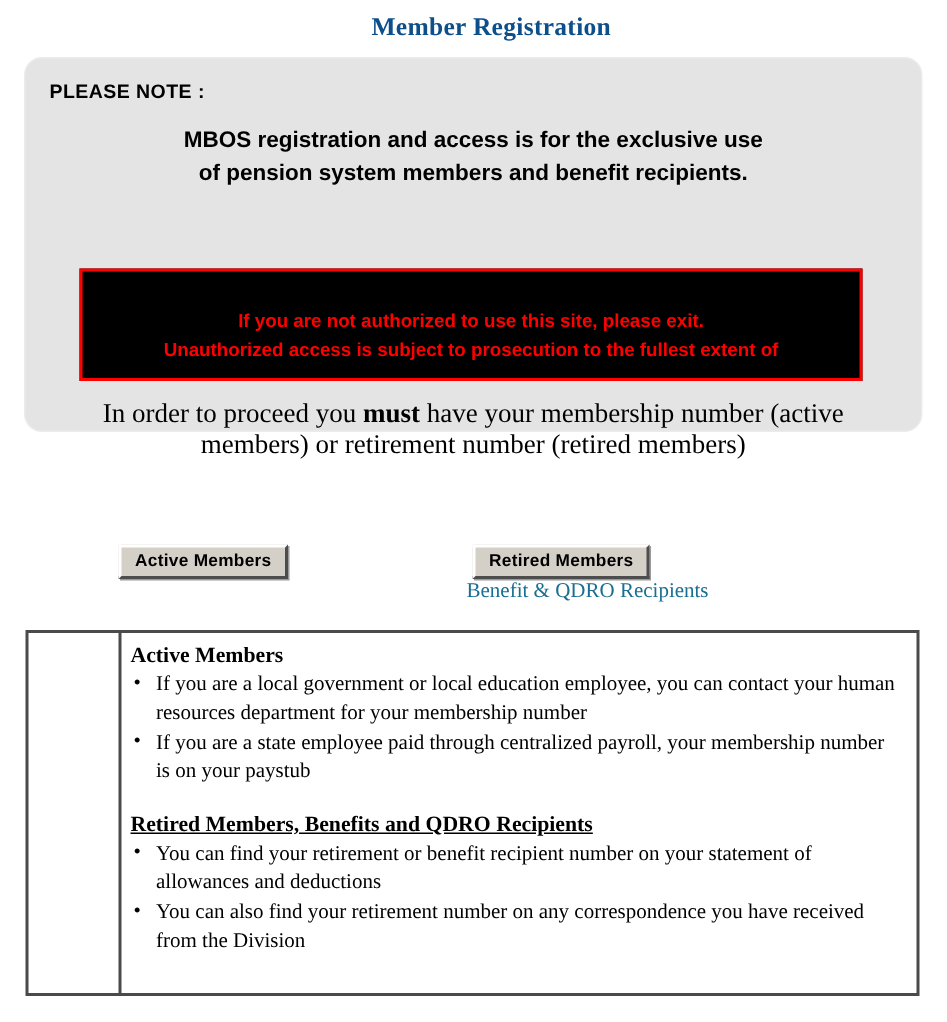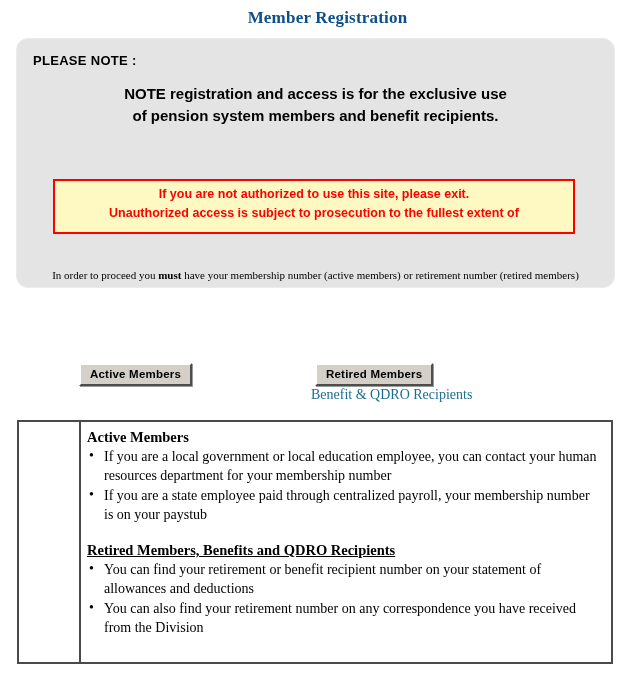--- a/index.html
+++ b/index.html
@@ -70,42 +70,42 @@
   }
 
   
   .warning-box {
     position: absolute;
     left: 36px;
     top: 140px;
     width: 522px;
     box-sizing: border-box;
     border: 2px solid #ff0000;
-    background: #fef9c3;
-    padding: 4px 6px 9px 6px;
+    background: #000000;
+    padding: 24px 6px 9px 6px;
     text-align: center;
   }
   .warning-box .wline {
     display: block;
     font-family: "Liberation Sans", sans-serif;
     font-weight: bold;
     font-size: 12.5px;
     line-height: 19px;
     color: #ff0000;
   }
 
   
   .proceed-text {
     position: absolute;
     left: 14px;
     right: 14px;
     top: 226px;
     text-align: center;
     font-family: "Liberation Serif", serif;
-    font-size: 11px;
+    font-size: 18px;
     line-height: 21px;
     color: #000000;
   }
   .proceed-text b {
     font-weight: bold;
   }
 
   
   .button-row {
     position: absolute;
@@ -207,21 +207,21 @@
 </head>
 <body>
 
 <div class="page-title">Member Registration</div>
 
 <div class="notice-panel">
 
   <div class="please-note">PLEASE NOTE :</div>
 
   <div class="mbos-statement">
-    <span class="line">NOTE registration and access is for the exclusive use</span>
+    <span class="line">MBOS registration and access is for the exclusive use</span>
     <span class="line">of pension system members and benefit recipients.</span>
   </div>
 
   <div class="warning-box">
     <span class="wline">If you are not authorized to use this site, please exit.</span>
     <span class="wline">Unauthorized access is subject to prosecution to the fullest extent of</span>
   </div>
 
   <div class="proceed-text"><span>In order to proceed you </span><b>must</b><span> have your membership number (active members) or retirement number (retired members)</span></div>
 </div>

